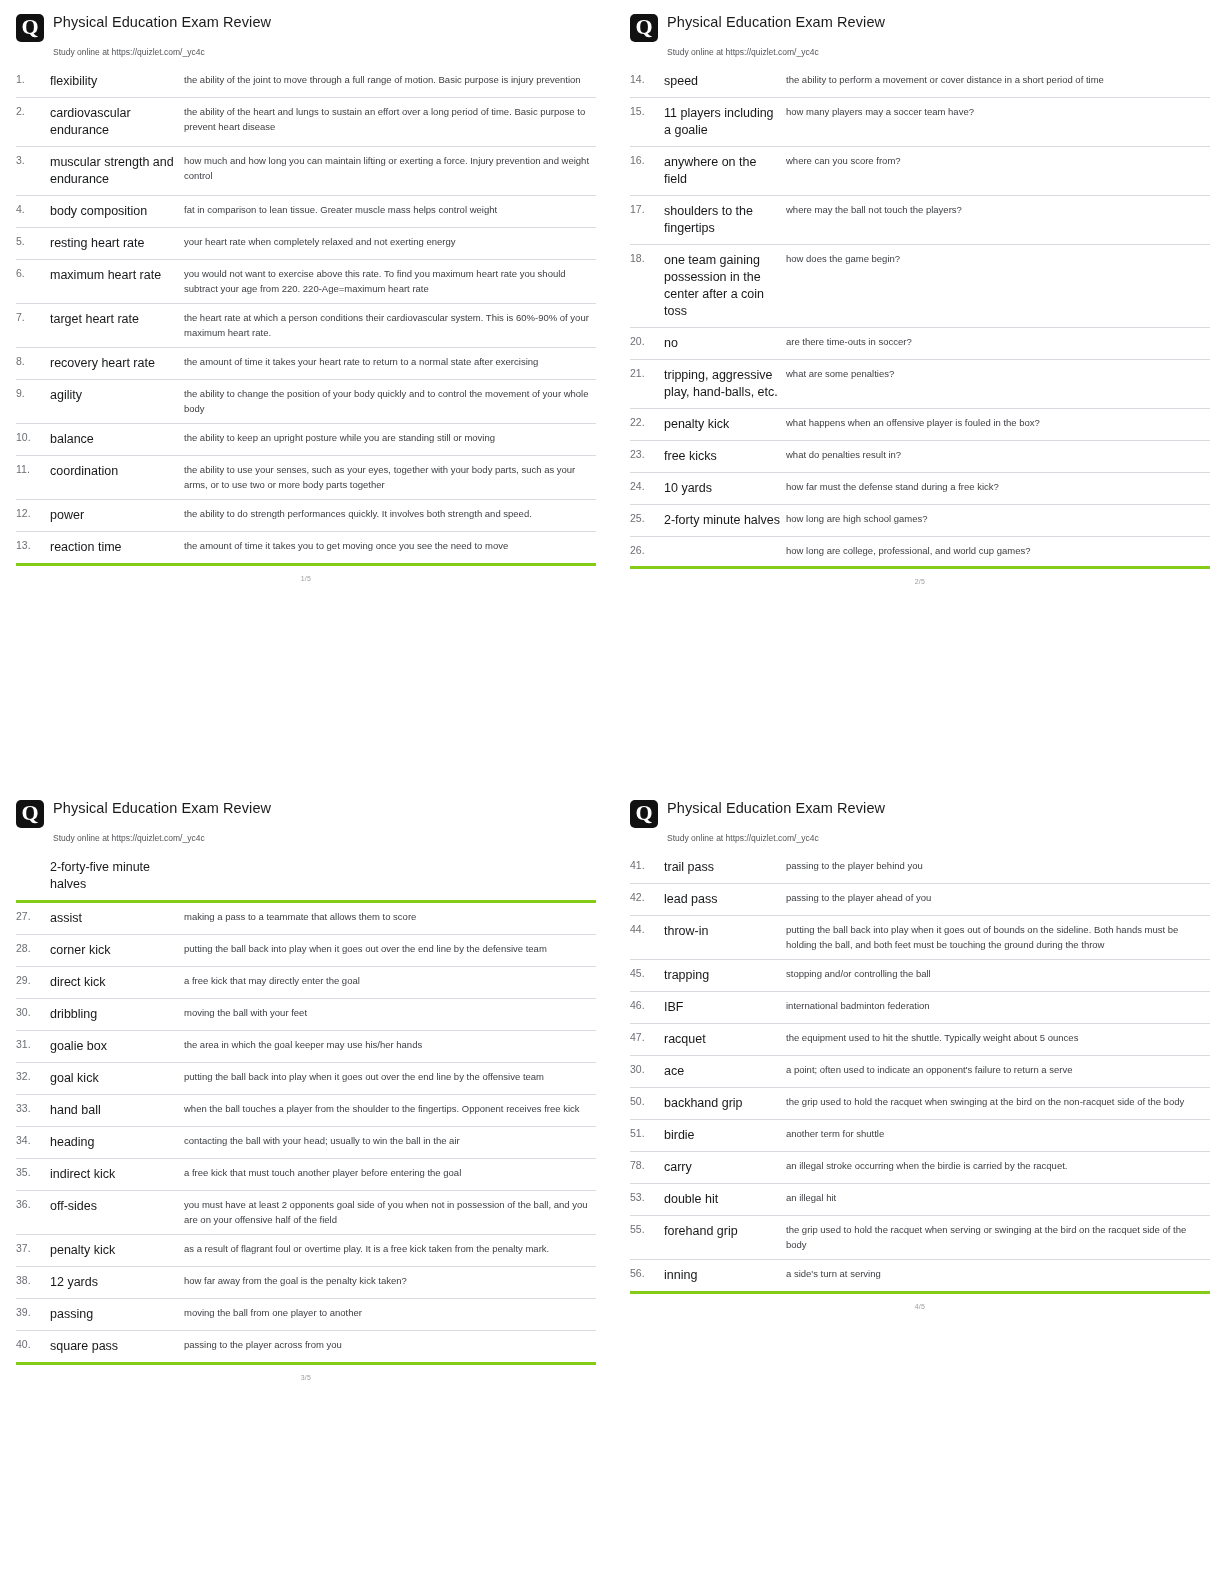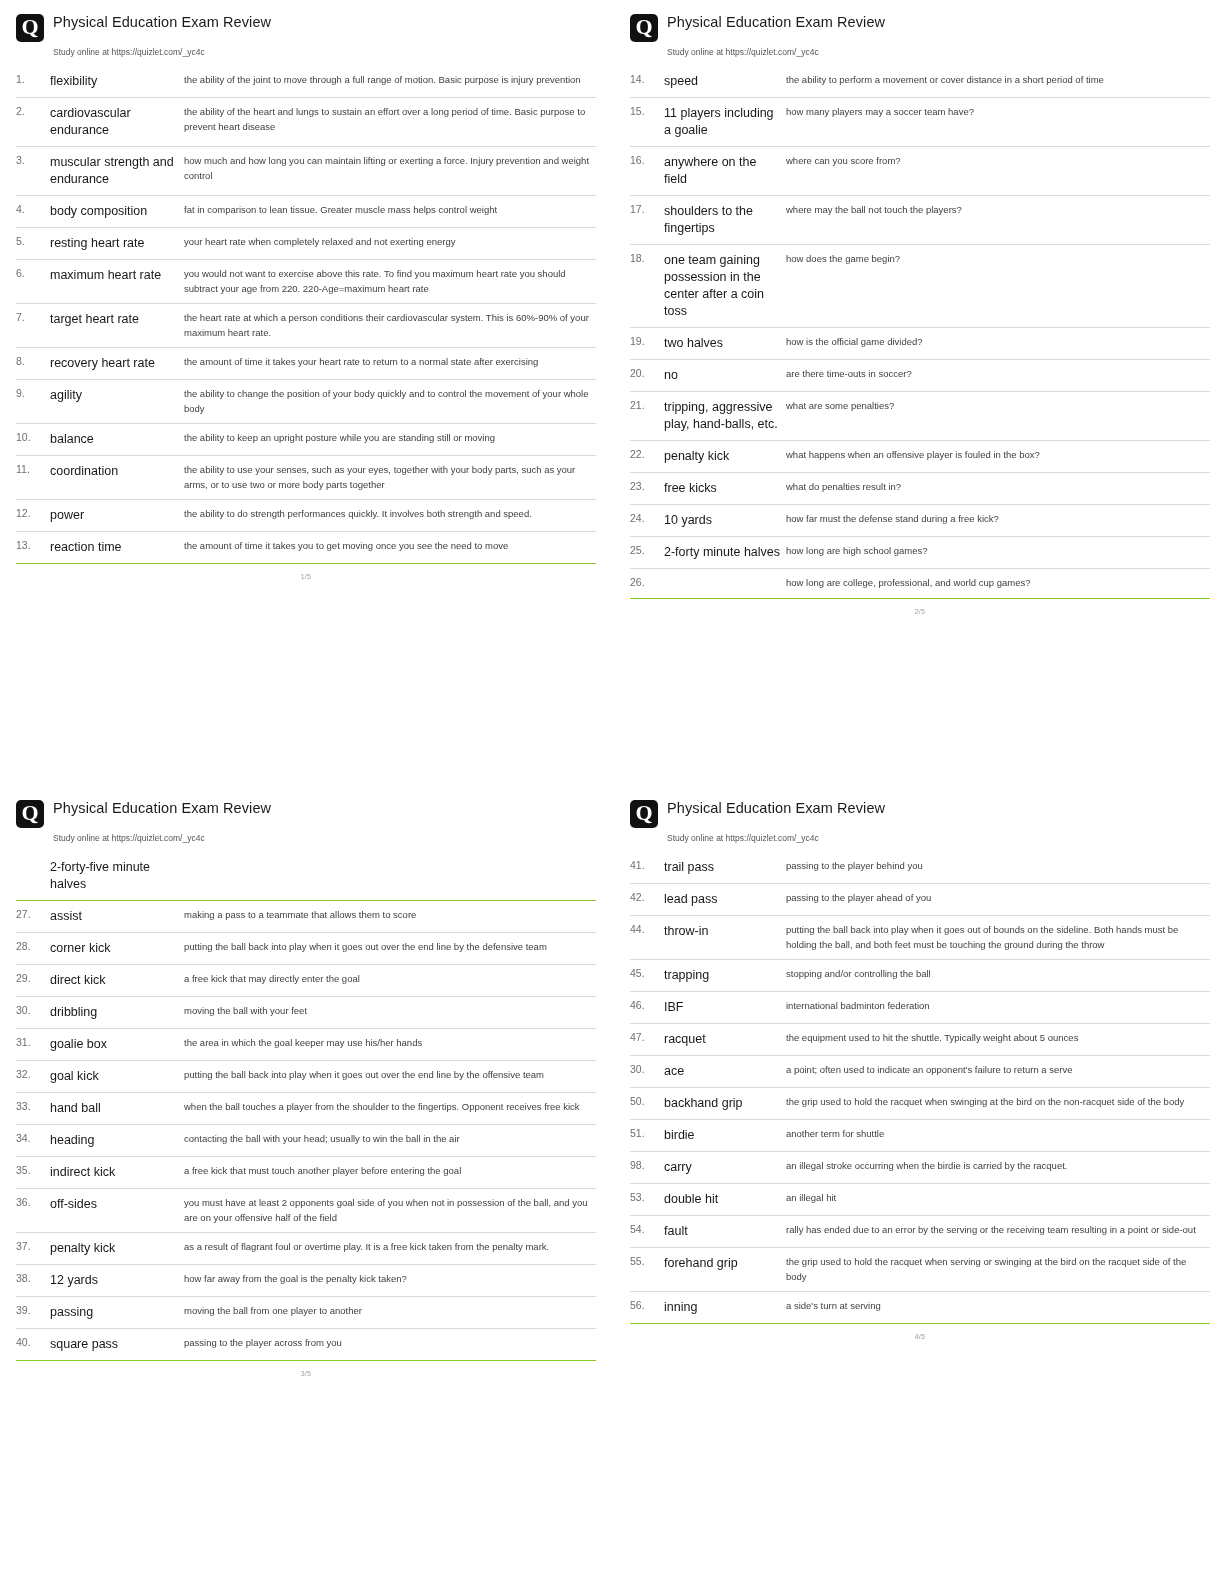--- a/index.html
+++ b/index.html
@@ -62,21 +62,21 @@
   table.cards {
     width: 100%;
     border-collapse: collapse;
     table-layout: fixed;
   }
   table.cards td {
     border-bottom: 1px solid #d8dadf;
     vertical-align: top;
     padding: 7px 4px 7px 0;
   }
-  table.cards tr:last-child td { border-bottom: 1px solid #84cc16; }
+  table.cards tr:last-child td { border-bottom: 3px solid #84cc16; }
   .c-num {
     width: 30px;
     font-size: 10.5px;
     color: #6b6e73;
     text-align: left;
     padding-left: 2px;
     padding-top: 9px;
   }
   .c-term {
     width: 130px;
@@ -213,25 +213,20 @@
         </tr>
         <tr>
           <td class="c-num">17.</td>
           <td class="c-term">shoulders to the fingertips</td>
           <td class="c-def">where may the ball not touch the players?</td>
         </tr>
         <tr>
           <td class="c-num">18.</td>
           <td class="c-term">one team gaining possession in the center after a coin toss</td>
           <td class="c-def">how does the game begin?</td>
-        </tr>
-        <tr>
-          <td class="c-num">19.</td>
-          <td class="c-term">two halves</td>
-          <td class="c-def">how is the official game divided?</td>
         </tr>
         <tr>
           <td class="c-num">20.</td>
           <td class="c-term">no</td>
           <td class="c-def">are there time-outs in soccer?</td>
         </tr>
         <tr>
           <td class="c-num">21.</td>
           <td class="c-term">tripping, aggressive play, hand-balls, etc.</td>
           <td class="c-def">what are some penalties?</td>
@@ -407,33 +402,28 @@
           <td class="c-num">50.</td>
           <td class="c-term">backhand grip</td>
           <td class="c-def">the grip used to hold the racquet when swinging at the bird on the non-racquet side of the body</td>
         </tr>
         <tr>
           <td class="c-num">51.</td>
           <td class="c-term">birdie</td>
           <td class="c-def">another term for shuttle</td>
         </tr>
         <tr>
-          <td class="c-num">98.</td>
+          <td class="c-num">78.</td>
           <td class="c-term">carry</td>
           <td class="c-def">an illegal stroke occurring when the birdie is carried by the racquet.</td>
         </tr>
         <tr>
           <td class="c-num">53.</td>
           <td class="c-term">double hit</td>
           <td class="c-def">an illegal hit</td>
-        </tr>
-        <tr>
-          <td class="c-num">54.</td>
-          <td class="c-term">fault</td>
-          <td class="c-def">rally has ended due to an error by the serving or the receiving team resulting in a point or side-out</td>
         </tr>
         <tr>
           <td class="c-num">55.</td>
           <td class="c-term">forehand grip</td>
           <td class="c-def">the grip used to hold the racquet when serving or swinging at the bird on the racquet side of the body</td>
         </tr>
         <tr>
           <td class="c-num">56.</td>
           <td class="c-term">inning</td>
           <td class="c-def">a side's turn at serving</td>

